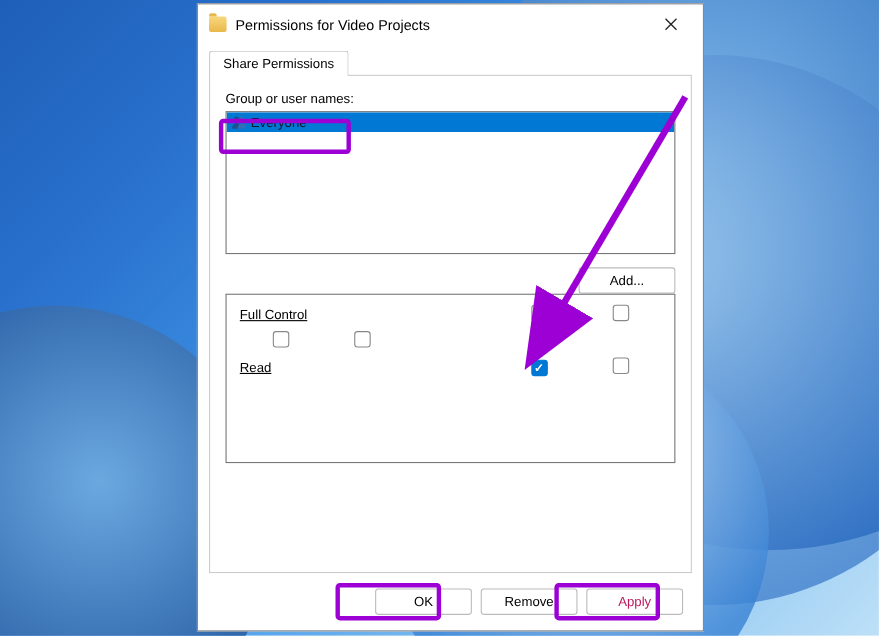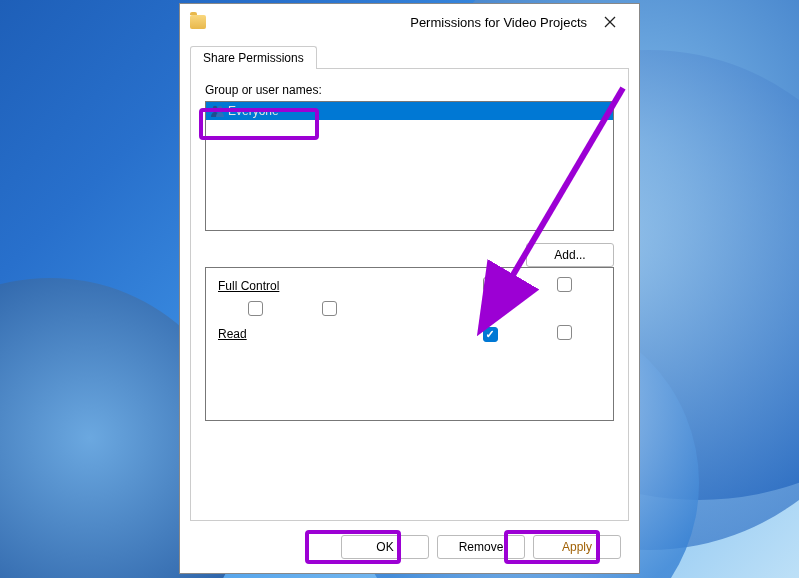--- a/index.html
+++ b/index.html
@@ -32,21 +32,20 @@
       border: 1px solid #888;
       z-index: 10;
       display: flex;
       flex-direction: column;
     }
     .titlebar {
       height: 36px;
       display: flex;
       align-items: center;
       padding: 0 6px 0 10px;
-      text-align: right;
     }
     .folder-icon {
       width: 16px; height: 14px;
       background: linear-gradient(#f9d77e, #e8b84c);
       border-radius: 2px;
       margin-right: 8px;
       position: relative;
     }
     .folder-icon::before {
       content: '';
@@ -100,21 +99,21 @@
       overflow: hidden;
     }
     .user-item {
       display: flex;
       align-items: center;
       padding: 2px 4px;
       font-size: 12px;
     }
     .user-item.selected {
       background: #0078d4;
-      color: #e5e5e5;
+      color: #0f172a;
     }
     .users-icon {
       width: 16px; height: 14px;
       margin-right: 2px;
       display: inline-block;
     }
 
     .button-row {
       display: flex;
       justify-content: flex-end;
@@ -123,21 +122,21 @@
     }
     .btn {
       min-width: 88px;
       padding: 4px 14px;
       font-size: 12px;
       background: #fff;
       border: 1px solid #bbb;
       border-radius: 3px;
       cursor: pointer;
     }
-    .btn.disabled { color: #a16207; cursor: default; }
+    .btn.disabled { color: #be185d; cursor: default; }
 
     .perm-header {
       display: flex;
       font-size: 12px;
       margin-top: 18px;
       padding: 0 4px;
     }
     .perm-header .spacer { flex: 1; }
     .perm-header .col { width: 74px; text-align: center; }
 

